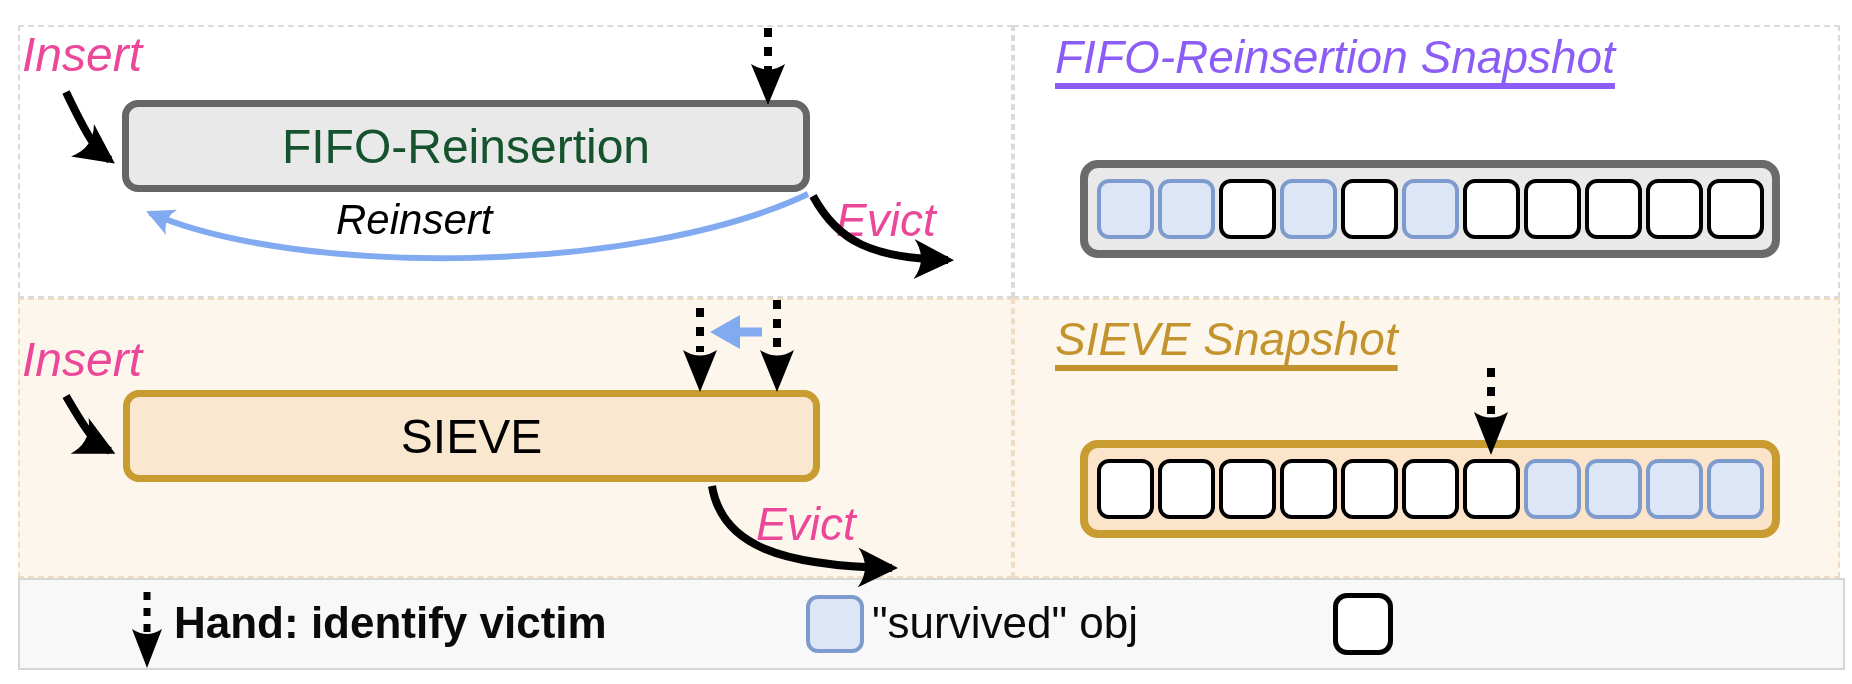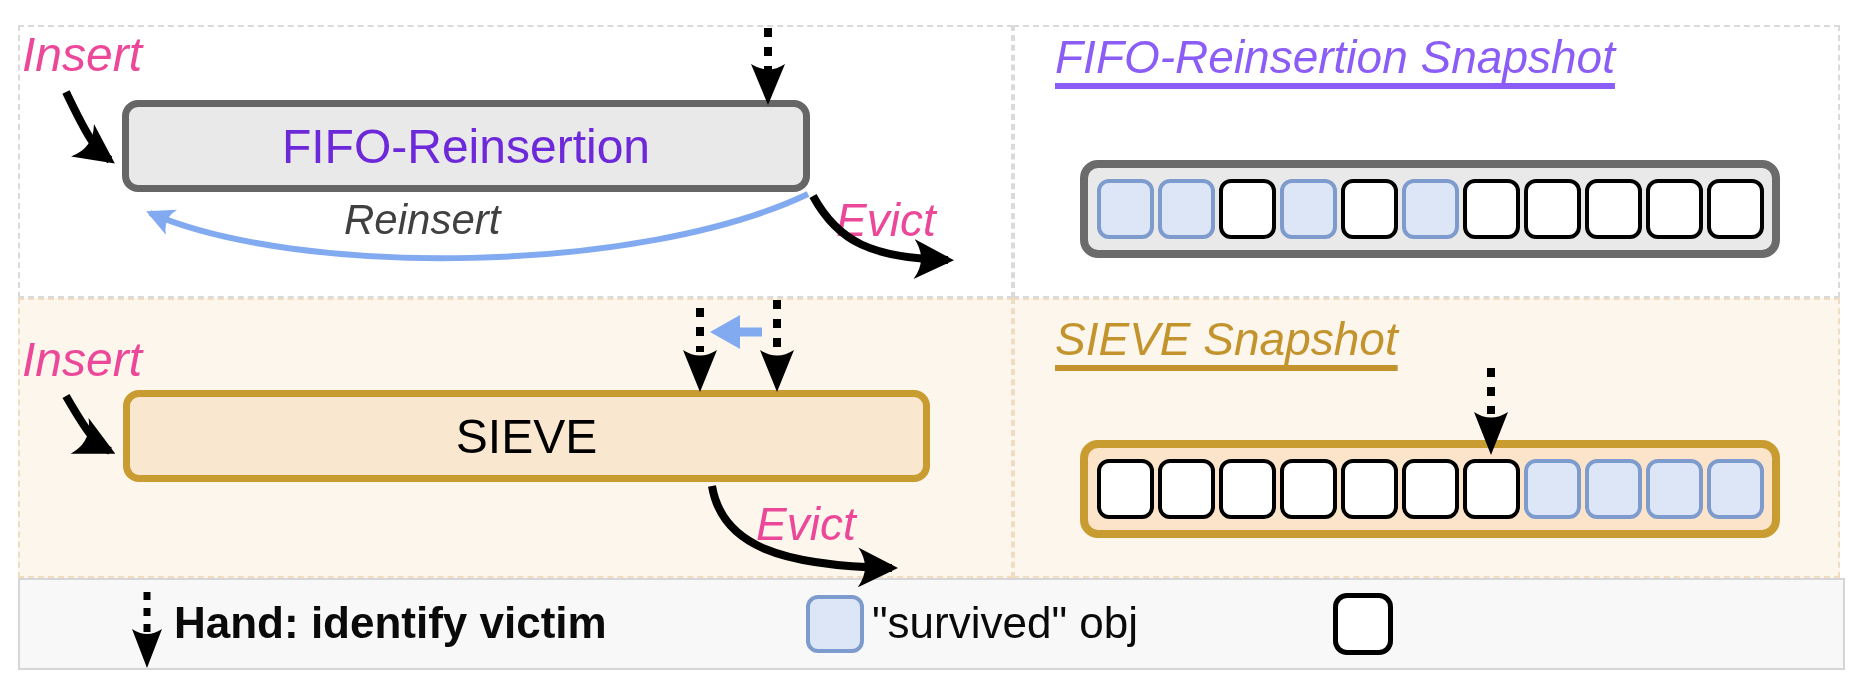--- a/index.html
+++ b/index.html
@@ -16,28 +16,28 @@
     position:absolute;left:18px;top:578px;width:1827px;height:92px;box-sizing:border-box;
     background:#f8f8f8;border:2px solid #d6d6d6;
   }
   .lbl{position:absolute;font-style:italic;color:#ec4899;white-space:nowrap;line-height:1.05;}
   .lbl.insert{font-size:48px;}
   .lbl.evict{font-size:46px;}
   #lbl-insert-fifo {left:22px; top:30px;}
   #lbl-insert-sieve{left:22px; top:335px;}
   #lbl-evict-fifo  {left:836px;top:196px;}
   #lbl-evict-sieve {left:756px;top:500px;}
-  #lbl-reinsert{left:344px;top:198px;font-size:42px;color:#404040;}
+  #lbl-reinsert{left:336px;top:198px;font-size:42px;color:#000000;}
   .algo-box{
     position:absolute;box-sizing:border-box;border-radius:16px;
     display:flex;align-items:center;justify-content:center;
     font-size:48px;font-style:normal;
   }
-  #box-fifo{left:122px;top:100px;width:688px;height:92px;background:#e9e9e9;border:7px solid #666666;color:#6d28d9;align-items:center;}
-  #box-sieve{left:123px;top:390px;width:807px;height:92px;background:#fae7d0;border:7px solid #c89c30;color:#000;}
+  #box-fifo{left:122px;top:100px;width:688px;height:92px;background:#e9e9e9;border:7px solid #666666;color:#14532d;align-items:center;}
+  #box-sieve{left:123px;top:390px;width:697px;height:92px;background:#fae7d0;border:7px solid #c89c30;color:#000;}
   .snap-title{
     position:absolute;font-size:46px;font-style:italic;white-space:nowrap;
     text-decoration:underline;text-decoration-thickness:6px;text-underline-offset:10px;
   }
   #title-fifo-snap {left:1055px;top:30px; color:#8b5cf6;}
   #title-sieve-snap{left:1055px;top:312px;color:#c3942e;}
   .snap-container{
     position:absolute;box-sizing:border-box;border-radius:18px;
     display:flex;align-items:center;justify-content:center;gap:4px;
   }

